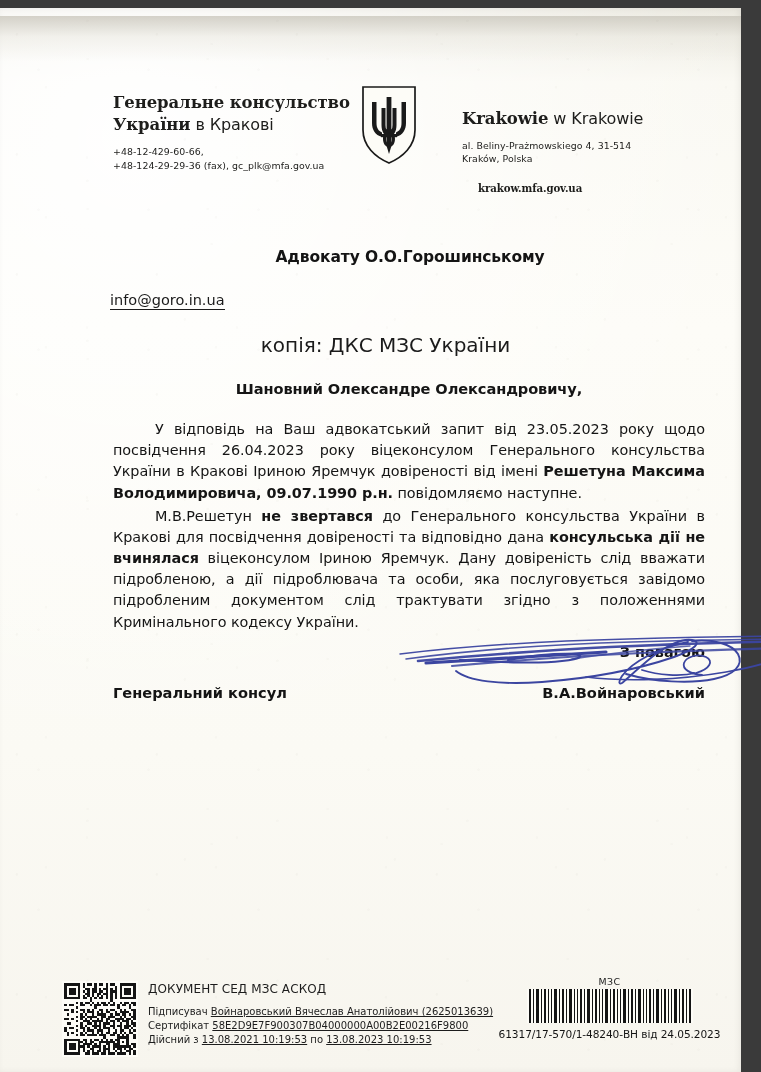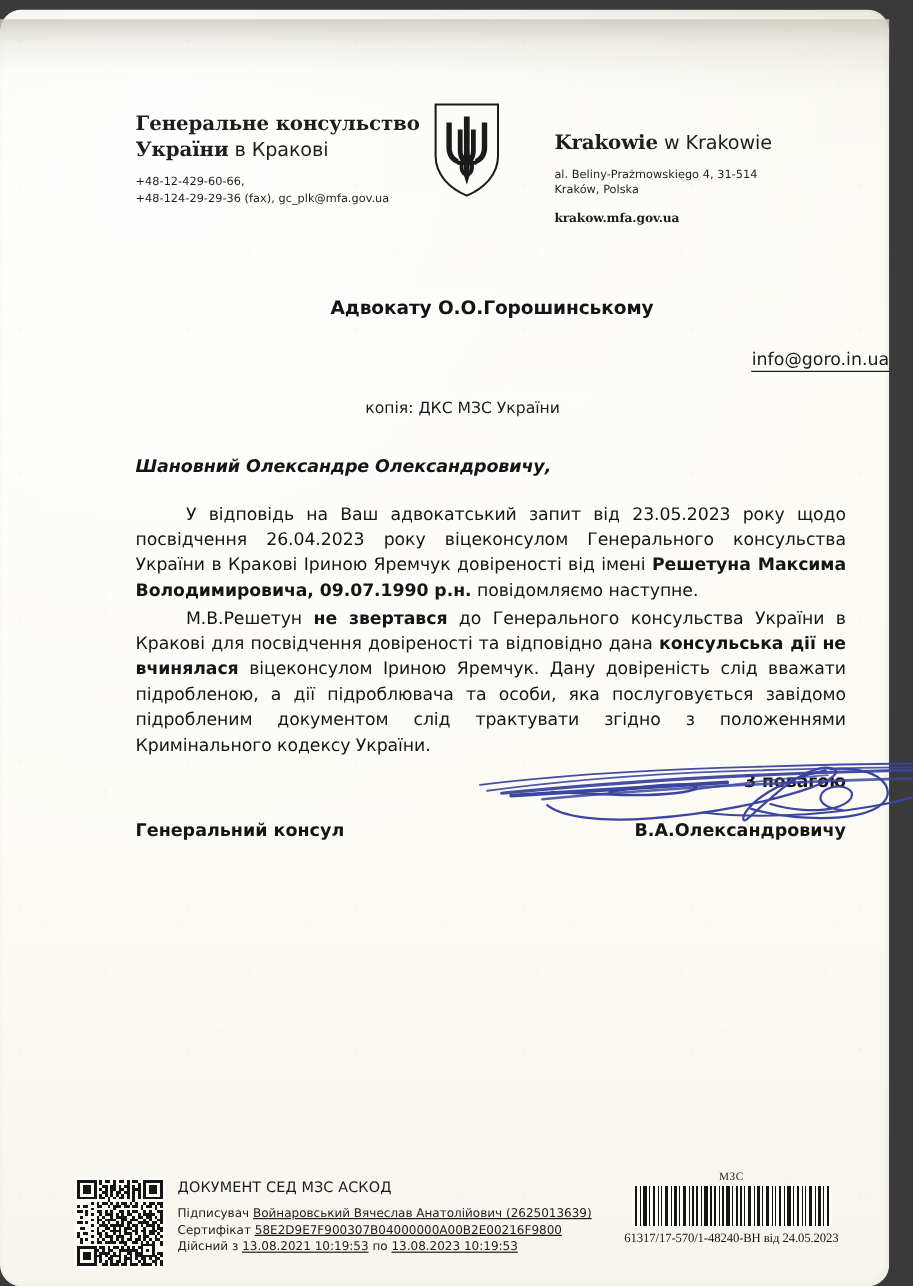--- a/index.html
+++ b/index.html
@@ -24,21 +24,20 @@
   #paper {
     position: absolute;
     left: 0;
     top: 8px;
     width: 741px;
     height: 1064px;
     background:
       radial-gradient(circle at 18% 12%, rgba(255,255,255,0.95) 0%, rgba(250,249,243,0) 55%),
       linear-gradient(180deg, #ebe9e0 0%, #faf9f3 7%, #fdfcf7 30%, #fbfaf4 70%, #f7f5ee 100%);
     box-shadow: inset -2px 0 6px rgba(0,0,0,0.06);
-    border-radius: 18px;
   }
   
   #paper::after {
     content: "";
     position: absolute;
     inset: 0;
     pointer-events: none;
     opacity: .5;
     background-image:
       radial-gradient(circle at 12% 22%, rgba(160,155,140,.10) 0 1px, transparent 1.6px),
@@ -99,21 +98,21 @@
   .lh-contact {
     font-size: 9.4px;
     line-height: 1.52;
     margin: 0;
     letter-spacing: .05px;
   }
   .lh-web {
     font-family: "DejaVu Serif", serif;
     font-weight: 700;
     font-size: 10.2px;
-    margin: 0;
+    margin: 16px;
     letter-spacing: -0.1px;
   }
   #emblem {
     position: absolute;
     left: 360px;
     top: 6px;
     width: 58px;
     height: 82px;
   }
 
@@ -126,52 +125,52 @@
   .addr-to {
     text-align: center;
     font-size: 15.5px;
     font-weight: 700;
     color: #141414;
     margin: 0;
     padding-left: 79px;
     letter-spacing: -0.1px;
   }
   .addr-mail {
-    text-align: right;
+    text-align: left;
     font-size: 14.5px;
     color: #1b1b1b;
     margin: 26px 0 0 0;
     padding-left: 110px;
   }
   .addr-mail span {
     border-bottom: 1px solid #1b1b1b;
     padding-bottom: 1px;
   }
   .addr-copy {
     text-align: center;
-    font-size: 13px;
+    font-size: 20px;
     color: #1b1b1b;
     margin: 25px 0 0 0;
     padding-left: 30px;
   }
 
   
   #body-block {
     position: absolute;
     left: 113px;
     top: 372px;
     width: 592px;
     color: #151515;
   }
   .greeting {
     font-size: 14.6px;
     font-weight: 700;
+    text-align: center;
     margin: 0 0 22px 0;
     letter-spacing: -0.1px;
-    font-style: italic;
   }
   .para {
     font-size: 14.4px;
     line-height: 1.47;
     text-align: justify;
     text-indent: 42px;
     margin: 0 0 2px 0;
     letter-spacing: -0.05px;
     hyphens: none;
   }
@@ -245,21 +244,20 @@
   .sed-line u {
     text-decoration: underline;
     text-underline-offset: 1px;
   }
   #barcode-wrap {
     position: absolute;
     left: 487px;
     top: 2px;
     width: 245px;
     text-align: center;
-    font-family: Liberation Serif, serif;
   }
   .bc-label {
     font-size: 9.4px;
     color: #1c1c1c;
     margin: 0 0 2px 0;
     letter-spacing: .4px;
   }
   #barcode {
     width: 166px;
     height: 34px;
@@ -354,21 +352,21 @@
           <path d="M60 41 C72 51 104 55 146 52 C198 48 246 38 278 27 C300 19 306 12 296 10 C286 8 270 16 256 27 C240 40 230 50 226 53 C223 55 222 52 226 46 C236 32 262 18 292 12" stroke-width="1.9"></path>
           <path d="M296 11 C318 9 336 14 342 24 C348 35 338 45 318 49 C294 54 258 52 230 44" stroke-width="1.9"></path>
           <path d="M246 40 C262 45 284 47 300 43 C314 39 318 31 310 27 C302 23 290 27 288 33 C286 39 294 44 306 45" stroke-width="1.8"></path>
           <path d="M190 47 C230 52 284 50 330 42 C366 36 390 27 398 18" stroke-width="1.7"></path>
           <path d="M176 29 C210 24 252 19 294 16" stroke-width="1.4" opacity=".8"></path>
         </g>
       </svg>
 
       <div class="sign-row">
         <span>Генеральний консул</span>
-        <span>В.А.Олександровичу</span>
+        <span>В.А.Войнаровський</span>
       </div>
     </div>
 
     <div id="footer">
 
       <svg id="qr" viewBox="0 0 33 33" shape-rendering="crispEdges">
         <rect width="33" height="33" fill="#fdfcf7"></rect>
         <g fill="#151515">
 
           <path d="M1 1h7v7h-7z"></path>

